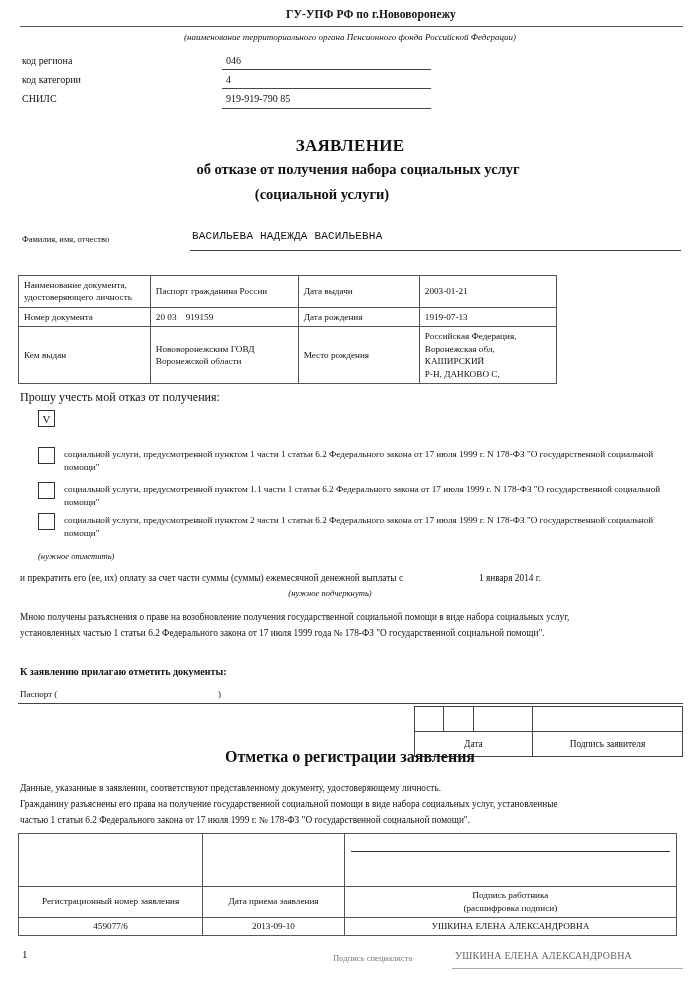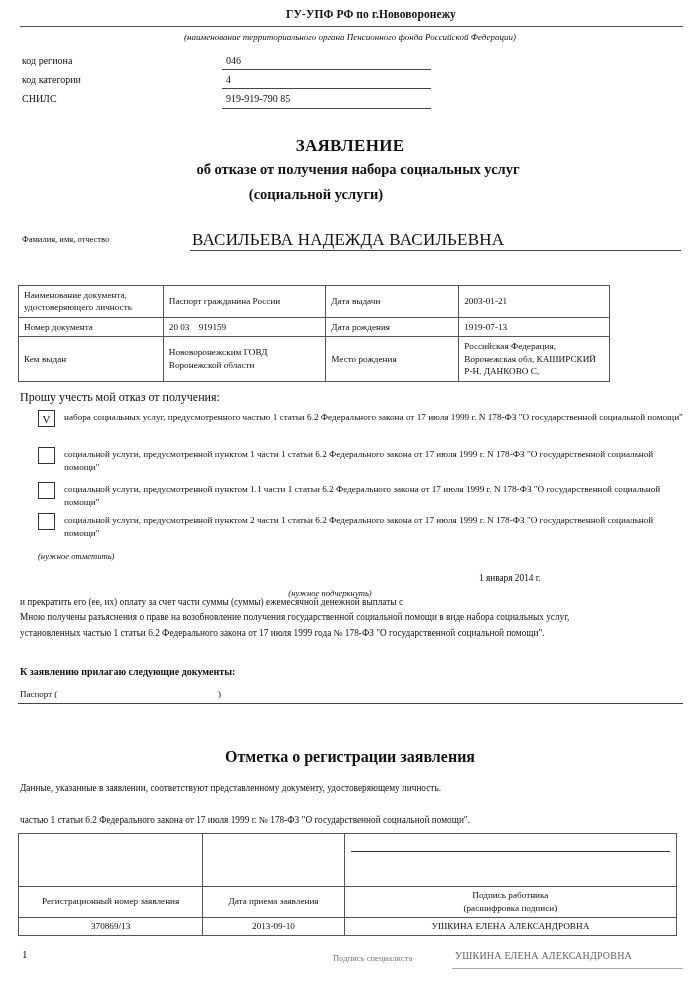--- a/index.html
+++ b/index.html
@@ -62,21 +62,21 @@
   }
   .doc-subtitle {
     text-align: center;
     font-weight: bold;
     font-size: 14.5px;
     margin-left: 8px;
   }
 
   
   .fio-label { font-size: 8.5px; }
-  .fio-value { font-size: 17px; letter-spacing: 0.2px; }
+  .fio-value { font-size: 11px; letter-spacing: 0.2px; font-family: Liberation Mono, monospace; }
 
   
   table.pass {
     border-collapse: collapse;
     width: 100%;
     table-layout: fixed;
   }
   table.pass td {
     border: 1px solid #555;
     font-size: 9.2px;
@@ -208,27 +208,27 @@
   <div class="abs code-label" style="left:22px; top:74px;">код категории</div>
   <div class="abs code-value" style="left:224px; top:74px;">4</div>
   <div class="abs code-line" style="left:222px; top:88px; width:209px;"></div>
 
   <div class="abs code-label" style="left:22px; top:93px;">СНИЛС</div>
   <div class="abs code-value" style="left:224px; top:93px;">919-919-790 85</div>
   <div class="abs code-line" style="left:222px; top:108px; width:209px;"></div>
 
   <div class="abs doc-title" style="left:0; top:136px; width:700px;">ЗАЯВЛЕНИЕ</div>
   <div class="abs doc-subtitle" style="left:0; top:161px; width:700px;">об отказе от получения набора социальных услуг</div>
-  <div class="abs doc-subtitle" style="left:6px; top:186px; width:604px;">(социальной услуги)</div>
+  <div class="abs doc-subtitle" style="left:12px; top:186px; width:604px;">(социальной услуги)</div>
 
   <div class="abs fio-label" style="left:22px; top:234px;">Фамилия, имя, отчество</div>
   <div class="abs fio-value" style="left:192px; top:230px;">ВАСИЛЬЕВА НАДЕЖДА ВАСИЛЬЕВНА</div>
   <div class="abs code-line" style="left:190px; top:250px; width:491px;"></div>
 
-  <div class="abs" style="left:18px; top:285px; width:592px;">
+  <div class="abs" style="left:18px; top:275px; width:539px;">
     <table class="pass">
       <colgroup>
         <col style="width:24.5%">
         <col style="width:27.5%">
         <col style="width:22.5%">
         <col style="width:25.5%">
       </colgroup>
       <tbody>
         <tr>
           <td class="cell-top">
@@ -277,56 +277,78 @@
           </td>
         </tr>
       </tbody>
     </table>
   </div>
 
   <div class="abs lead-text" style="left:20px; top:390px;">Прошу учесть мой отказ от получения:</div>
 
   <div class="abs cb-row" style="left:38px; top:410px; width:645px;">
     <div class="cb-box">V</div>
-    <div class="cb-text">набора социальных услуг, предусмотренного частью 1  статьи  6.2   Федерального   закона   от   17   июля   1999 г. N 178-ФЗ  "О государственной социальной помощи"</div>
   </div>
 
   <div class="abs cb-row" style="left:38px; top:447px; width:645px;">
     <div class="cb-box"></div>
     <div class="cb-text">социальной услуги,   предусмотренной   пунктом  1  части  1 статьи 6.2   Федерального   закона от 17  июля 1999 г. N 178-ФЗ "О государственной социальной помощи"</div>
   </div>
 
   <div class="abs cb-row" style="left:38px; top:482px; width:645px;">
     <div class="cb-box"></div>
     <div class="cb-text">социальной услуги,   предусмотренной  пунктом  1.1 части 1 статьи 6.2   Федерального   закона от 17  июля 1999 г. N 178-ФЗ "О государственной социальной помощи"</div>
   </div>
 
   <div class="abs cb-row" style="left:38px; top:513px; width:645px;font-family:Liberation Serif, serif;">
     <div class="cb-box"></div>
     <div class="cb-text">социальной услуги, предусмотренной пунктом   2   части   1 статьи 6.2 Федерального закона от 17 июля  1999  г.  N  178-ФЗ "О государственной социальной помощи"</div>
   </div>
 
   <div class="abs note-italic" style="left:38px; top:551px;">(нужное отметить)</div>
 
-  <div class="abs para" style="left:20px; top:571px;margin-top:24px;">и прекратить его (ее, их) оплату за   счет  части   суммы   (суммы)  ежемесячной денежной выплаты с</div>
+  <div class="abs para" style="left:20px; top:571px;">и прекратить его (ее, их) оплату за   счет  части   суммы   (суммы)  ежемесячной денежной выплаты с</div>
   <div class="abs para" style="left:479px; top:571px;">1 января 2014 г.</div>
   <div class="abs para" style="left:20px; top:610px;">Мною получены разъяснения о праве на  возобновление получения государственной  социальной помощи в виде набора социальных услуг,</div>
 
   <div class="abs center-italic" style="left:0; top:588px; width:660px;">(нужное подчеркнуть)</div>
   <div class="abs para" style="left:20px; top:626px;">установленных частью 1 статьи 6.2 Федерального закона от 17 июля  1999 года № 178-ФЗ "О государственной социальной помощи".</div>
 
-  <div class="abs bold-head" style="left:20px; top:666px;">К заявлению прилагаю следующие документы:</div>
+  <div class="abs bold-head" style="left:20px; top:666px;">К заявлению прилагаю отметить документы:</div>
   <div class="abs attach-text" style="left:20px; top:689px;">Паспорт (</div>
   <div class="abs attach-text" style="left:218px; top:689px;">)</div>
   <div class="abs attach-rule" style="left:18px; top:703px; width:665px;"></div>
 
+  <div class="abs" style="left:414px; top:706px; width:269px;">
+    <table class="sig">
+      <colgroup>
+        <col style="width:11%">
+        <col style="width:11%">
+        <col style="width:22%">
+        <col style="width:56%">
+      </colgroup>
+      <tbody>
+        <tr>
+          <td>&nbsp;</td>
+          <td>&nbsp;</td>
+          <td>&nbsp;</td>
+          <td>&nbsp;</td>
+        </tr>
+        <tr>
+          <td colspan="3">Дата</td>
+          <td>Подпись заявителя</td>
+        </tr>
+      </tbody>
+    </table>
+  </div>
 
   <div class="abs para" style="left:20px; top:781px;">Данные, указанные  в заявлении, соответствуют  представленному документу, удостоверяющему личность.</div>
 
   <div class="abs reg-title" style="left:0; top:748px; width:700px;">Отметка о регистрации заявления</div>
+  <div class="abs para" style="left:20px; top:797px;">Гражданину  разъяснены  его права на получение государственной социальной  помощи  в  виде набора социальных услуг, установленные</div>
   <div class="abs para" style="left:20px; top:813px;">частью 1 статьи 6.2  Федерального  закона  от  17  июля  1999 г. № 178-ФЗ "О государственной социальной помощи".</div>
 
   <div class="abs" style="left:18px; top:833px; width:659px;">
     <table class="reg">
       <colgroup>
         <col style="width:28%">
         <col style="width:21.5%">
         <col style="width:50.5%">
       </colgroup>
       <tbody>
@@ -339,21 +361,21 @@
         </tr>
         <tr>
           <td>Регистрационный номер заявления</td>
           <td>Дата приема заявления</td>
           <td>
             <div>Подпись работника</div>
             <div>(расшифровка подписи)</div>
           </td>
         </tr>
         <tr>
-          <td>370869/13</td>
+          <td>459077/6</td>
           <td>2013-09-10</td>
           <td>УШКИНА ЕЛЕНА АЛЕКСАНДРОВНА</td>
         </tr>
       </tbody>
     </table>
   </div>
 
   <div class="abs page-num" style="left:22px; top:948px;">1</div>
 
   <div class="abs foot-label" style="left:333px; top:953px;">Подпись специалиста</div>

